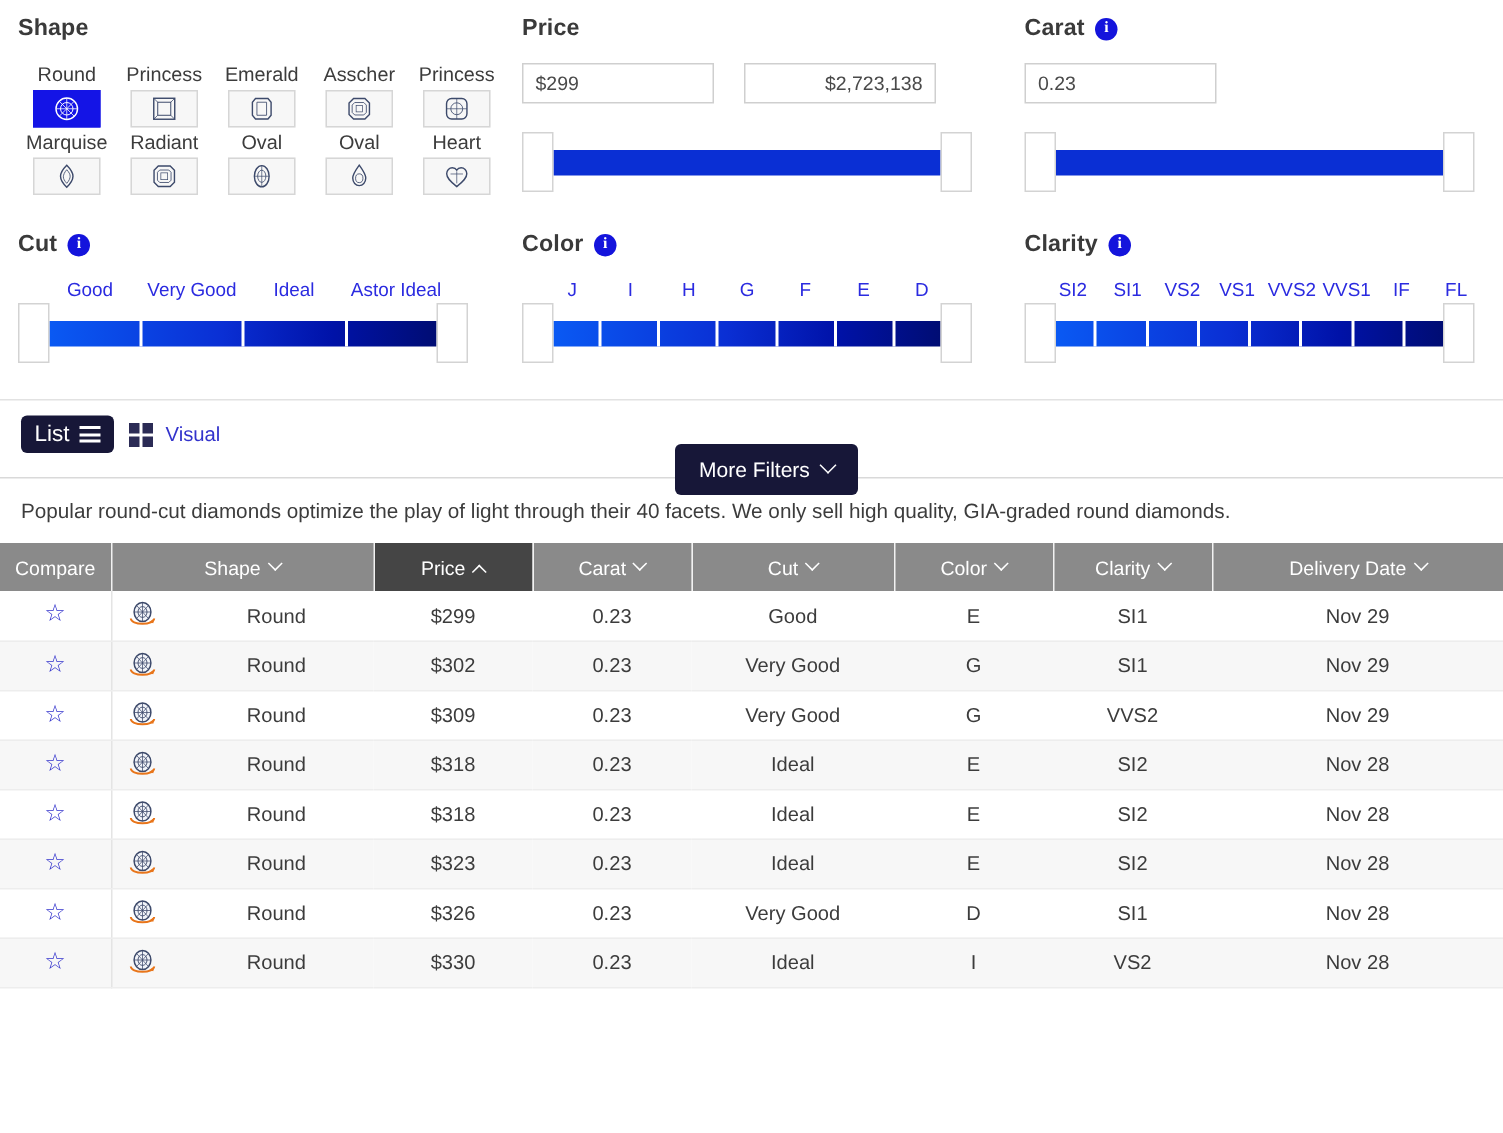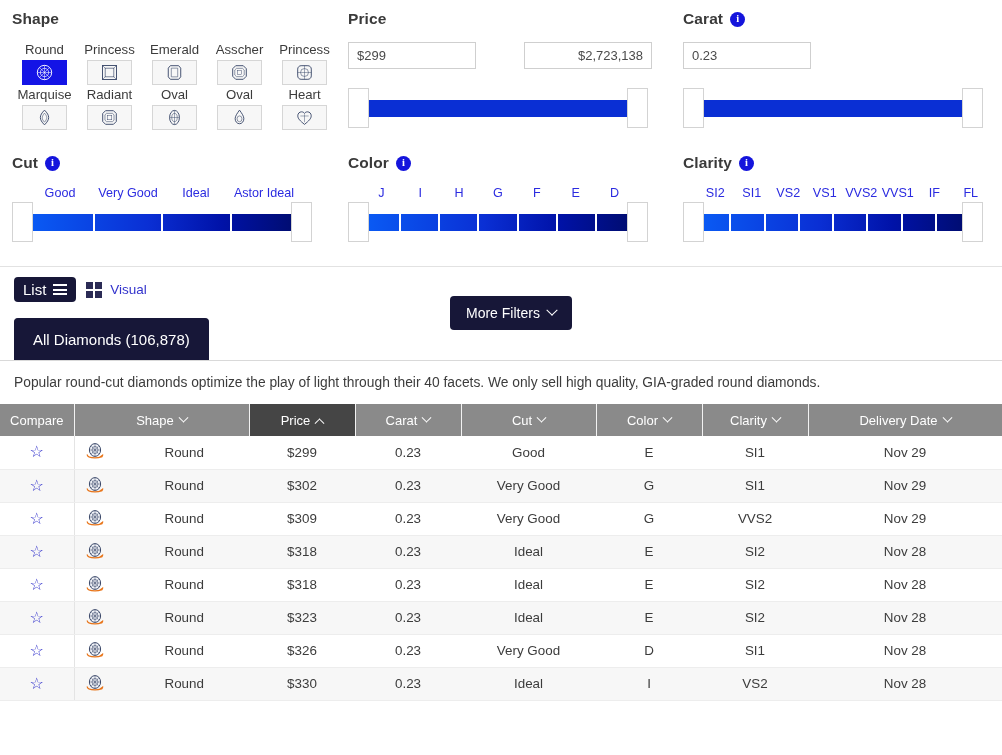--- a/index.html
+++ b/index.html
@@ -50,21 +50,21 @@
   .shape-box svg { display: block; }
 
   
   .range-inputs { display: flex; gap: 20px; }
   .range-input {
     width: 128px; height: 27px; border: 1px solid #cfcfcf;
     background: #fff; font-size: 13px; color: #4a4a4a;
     font-family: "Liberation Sans", sans-serif;
     padding: 0 8px; outline: none;
   }
-  .range-input.right { text-align: right; margin-left: 28px; }
+  .range-input.right { text-align: right; }
 
   .slider { position: relative; height: 40px; margin-top: 19px; width: 300px; }
   .slider .track {
     position: absolute; top: 12px; left: 14px; right: 14px; height: 17px;
     background: #0a2fd4;
   }
   .slider .track.grad {
     background: linear-gradient(to right, #0a5cf5 0%, #0a2fd4 45%, #0012a8 72%, #000c6e 100%);
   }
   .slider .ticks { position: absolute; top: 12px; left: 14px; right: 14px; height: 17px; display: flex; }
@@ -415,21 +415,20 @@
     <span class="visual-label">Visual</span>
   </div>
 </div>
 
 <div class="more-filters">
   <span>More Filters</span>
   <span class="chev"></span>
 </div>
 
 <div class="tabs" id="tabs">
-    <div class="tab active">All Diamonds (106,878)</div>
   </div>
 <div class="tabs-rule"></div>
 
 <div class="desc">Popular round-cut diamonds optimize the play of light through their 40 facets. We only sell high quality, GIA-graded round diamonds.</div>
 
 <table class="results">
   <colgroup>
     <col class="w-compare">
       <col class="w-shape">
       <col class="w-price">

